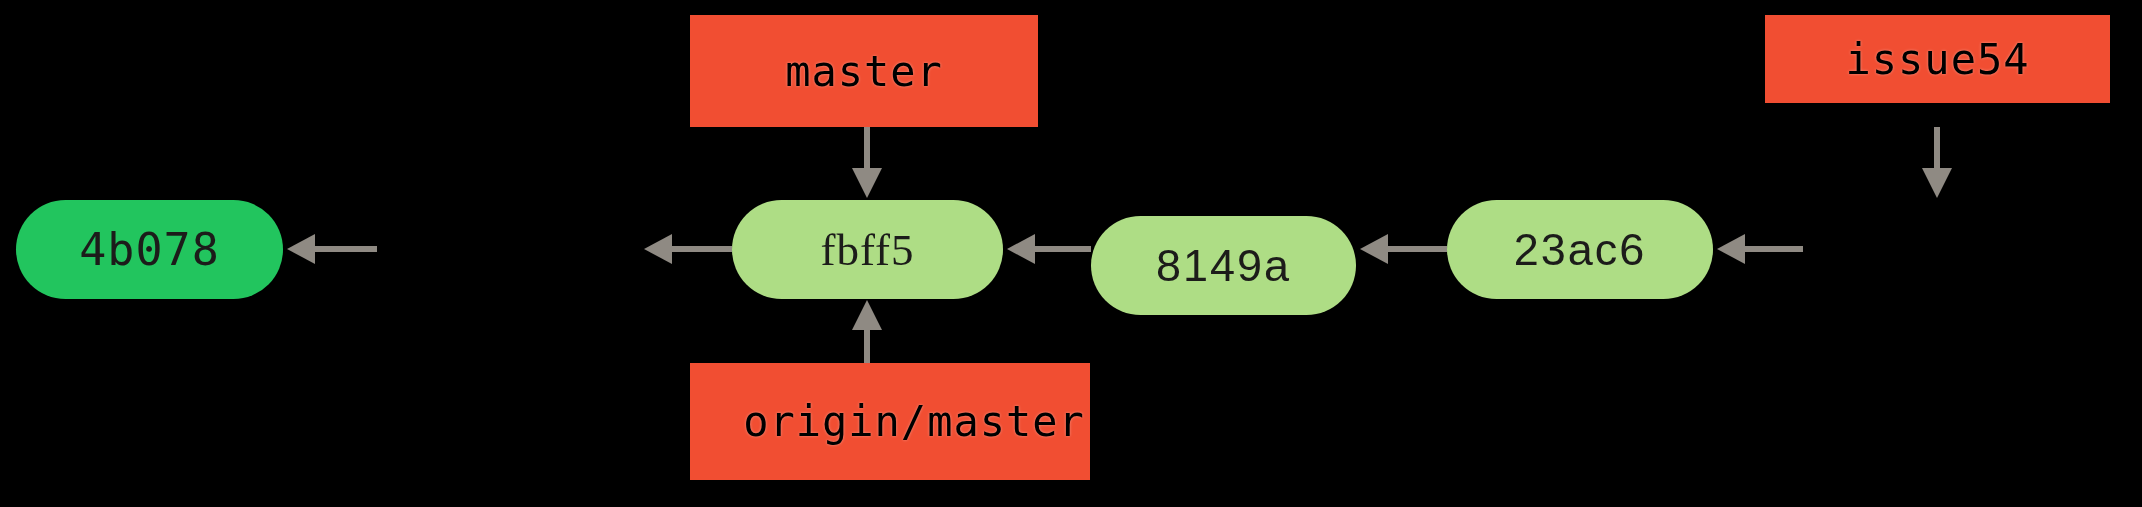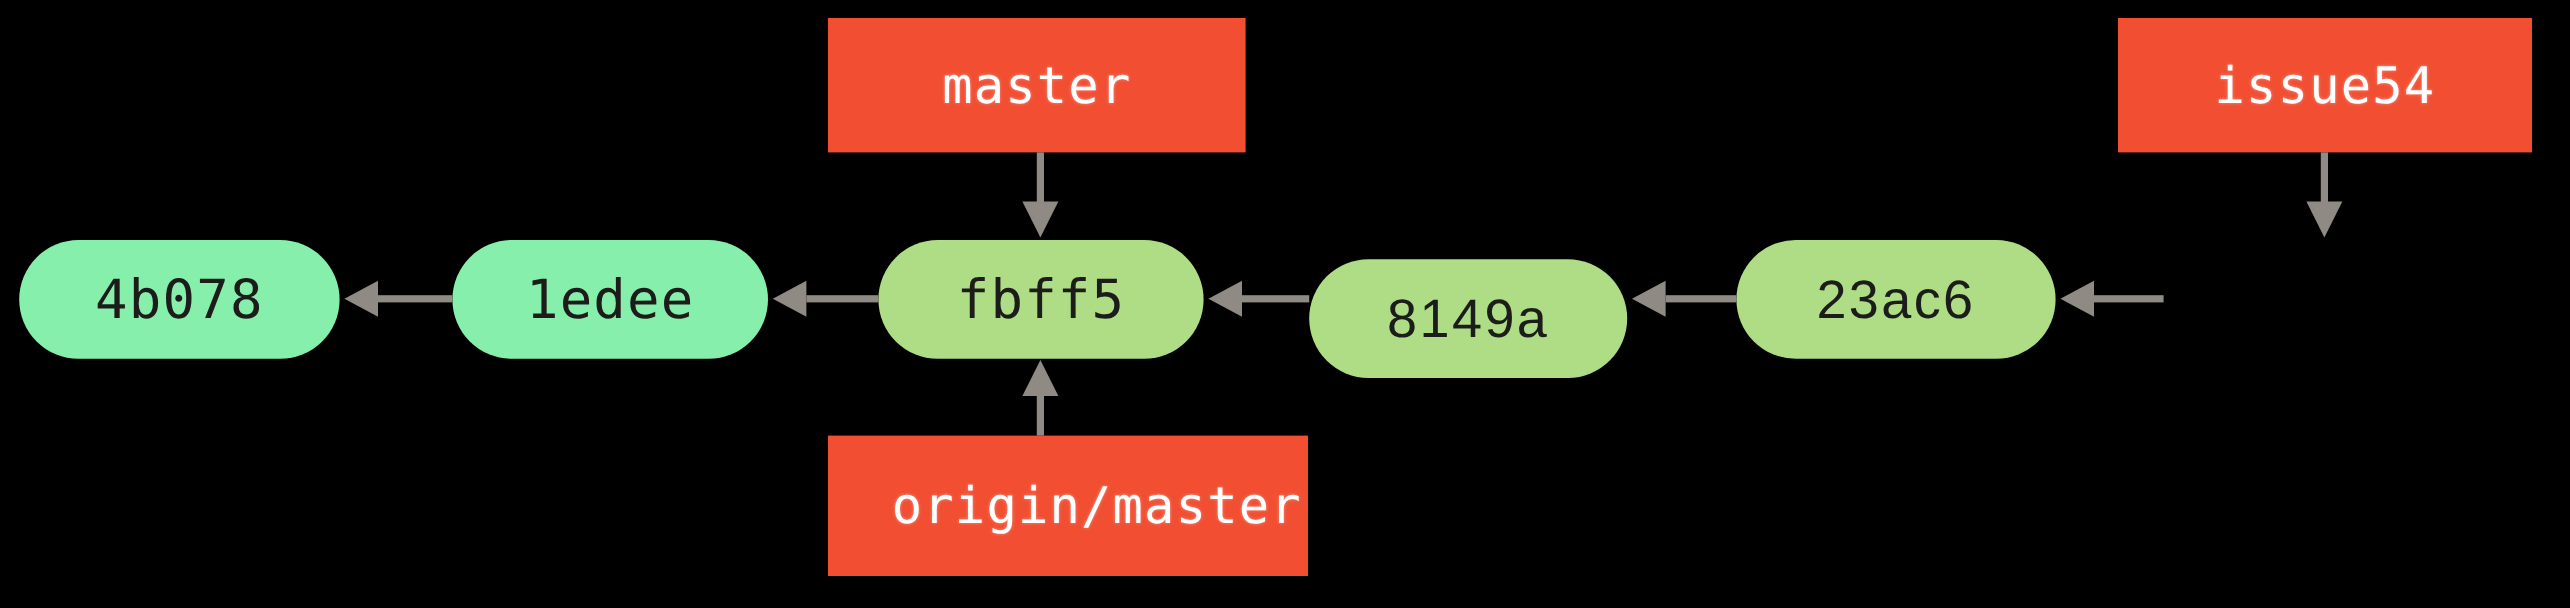--- a/index.html
+++ b/index.html
@@ -22,47 +22,47 @@
     top: 200px;
     height: 99px;
     border-radius: 50px;
     display: flex;
     align-items: center;
     justify-content: center;
     font-size: 45px;
     color: #1c1c1a;
     letter-spacing: 1px;
   }
-  .fill-cream { background: #86efac; }
+  .fill-cream { background: #22c55e; }
   .fill-green { background: #aedd85; }
   .font-mono  { font-family: "DejaVu Sans Mono", monospace; }
   .font-sans  { font-family: "Liberation Sans", sans-serif; letter-spacing: 2px; }
 
   .c0 { left: 16px;   width: 267px; }
   .c1 { left: 377px;  width: 263px; }
-  .c2 { left: 732px;  width: 271px; }
+  .c2 { left: 732px;  width: 271px; font-family: Liberation Serif, serif; }
   .c3 { left: 1091px; width: 265px; margin-top: 16px; }
   .c4 { left: 1447px; width: 266px; }
   .c5 { left: 1803px; width: 267px; }
 
   
   .branch-label {
     position: absolute;
     background: #f14e32;
     display: flex;
     align-items: center;
     justify-content: center;
     font-size: 42px;
-    color: #ffffff;
+    color: #000000;
     text-shadow: 0 0 3px rgba(255,255,255,0.40);
     letter-spacing: 1px;
   }
   .lbl-master        { left: 690px;  top: 15px;  width: 348px; height: 112px; }
   .lbl-origin-master { left: 690px;  top: 363px; width: 352px; height: 117px; padding-left: 48px; }
-  .lbl-issue54       { left: 1765px; top: 15px;  width: 345px; height: 112px; }
+  .lbl-issue54       { left: 1765px; top: 15px;  width: 345px; height: 88px; }
 
   
   .shaft-h {
     position: absolute;
     top: 246px;
     height: 6px;
     background: #8f8a83;
   }
   .head-left {
     position: absolute;
@@ -127,23 +127,20 @@
 
   <div class="shaft-v origin-shaft"></div>
   <div class="head-up origin-head"></div>
 
   <div class="shaft-v issue54-shaft"></div>
   <div class="head-down issue54-head"></div>
 
   <div class="commit fill-cream font-mono c0">
     <span>4b078</span>
   </div>
-  <div class="commit fill-cream font-mono c1">
-    <span>1edee</span>
-  </div>
   <div class="commit fill-green font-mono c2">
     <span>fbff5</span>
   </div>
   <div class="commit fill-green font-sans c3">
     <span>8149a</span>
   </div>
   <div class="commit fill-green font-sans c4">
     <span>23ac6</span>
   </div>
 

